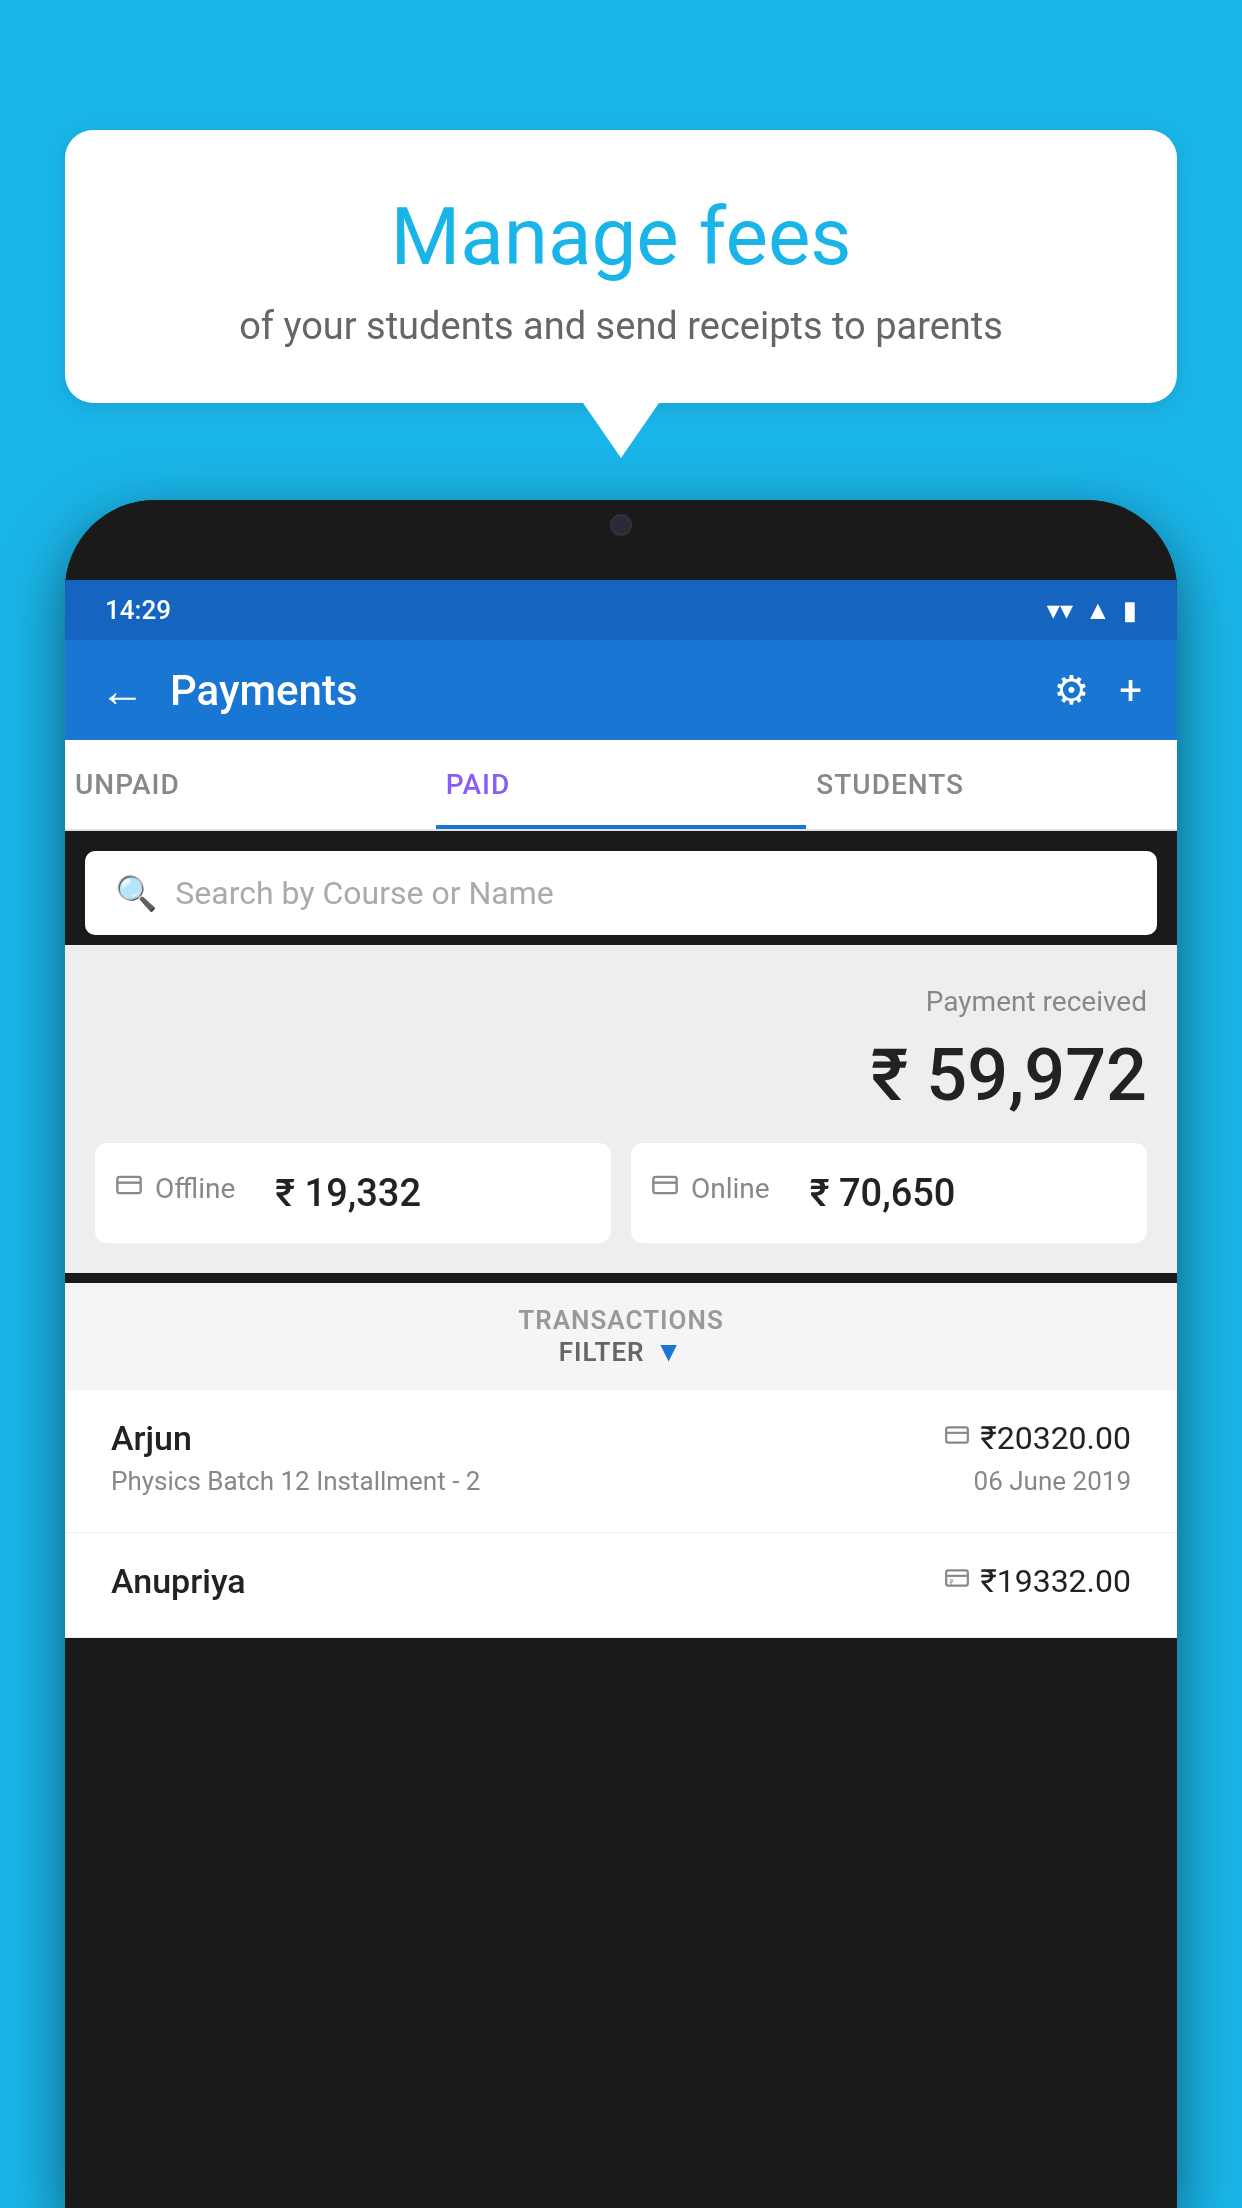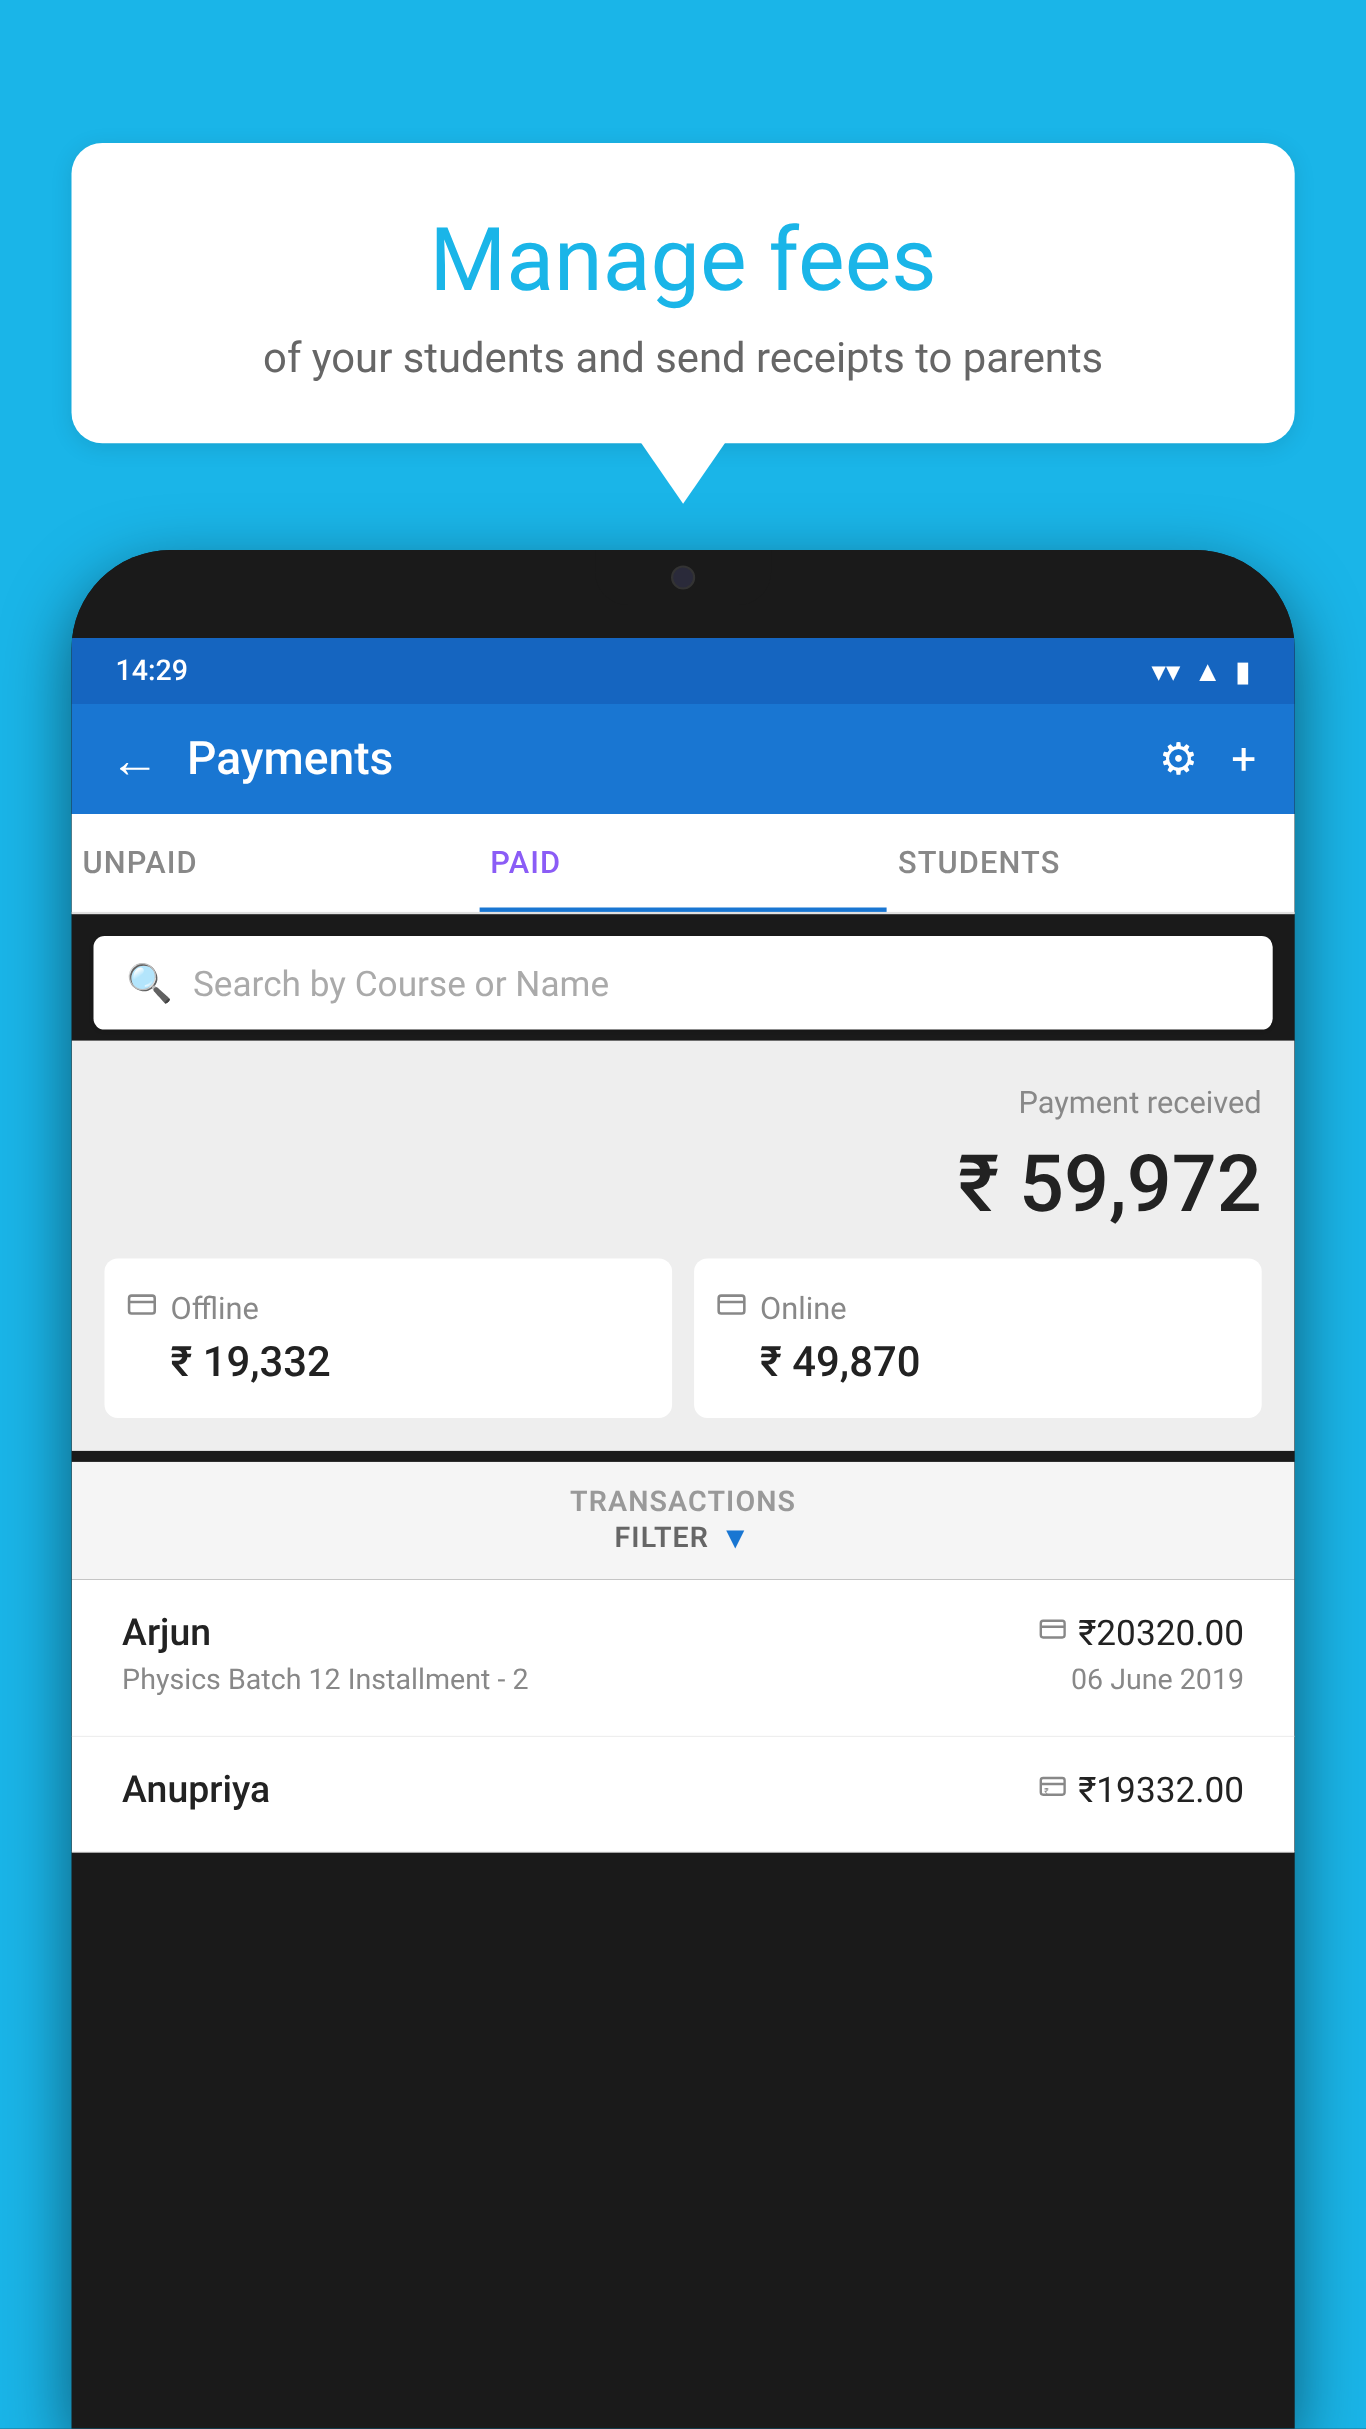--- a/index.html
+++ b/index.html
@@ -249,23 +249,22 @@
       display: flex;
       gap: 20px;
     }
 
     .payment-card {
       flex: 1;
       background: white;
       border-radius: 12px;
       padding: 28px 20px;
       display: flex;
-      flex-direction: column;
+      flex-direction: row;
       align-items: flex-start;
-      gap: 10px;
     }
 
     .payment-card-header {
       display: flex;
       align-items: center;
       gap: 12px;
     }
 
     .payment-card-icon {
       color: #888;
@@ -449,21 +448,21 @@
             <div class="payment-card">
               <div class="payment-card-header">
                 <span class="payment-card-icon">
                   <svg width="28" height="28" viewBox="0 0 24 24" fill="none" stroke="#888" stroke-width="2">
                     <rect x="2" y="5" width="20" height="14" rx="2"></rect>
                     <line x1="2" y1="10" x2="22" y2="10"></line>
                   </svg>
                 </span>
                 <span class="payment-card-type">Online</span>
               </div>
-              <div class="payment-card-amount">₹ 49,870</div>
+              <div class="payment-card-amount">₹ 70,650</div>
             </div>
           </div>
         </div>
 
         <div class="transactions-header">
           <span class="transactions-label">TRANSACTIONS</span>
           <div class="filter-btn">
             <span>FILTER</span>
             <span class="filter-icon">▼</span>
           </div>

